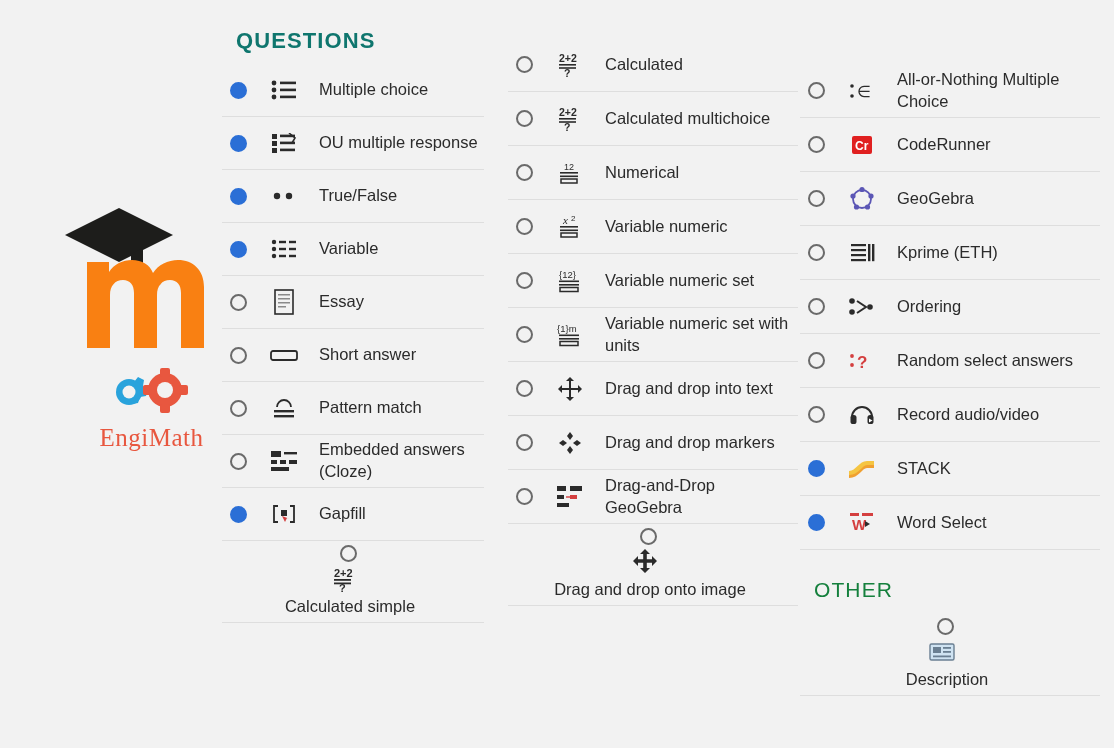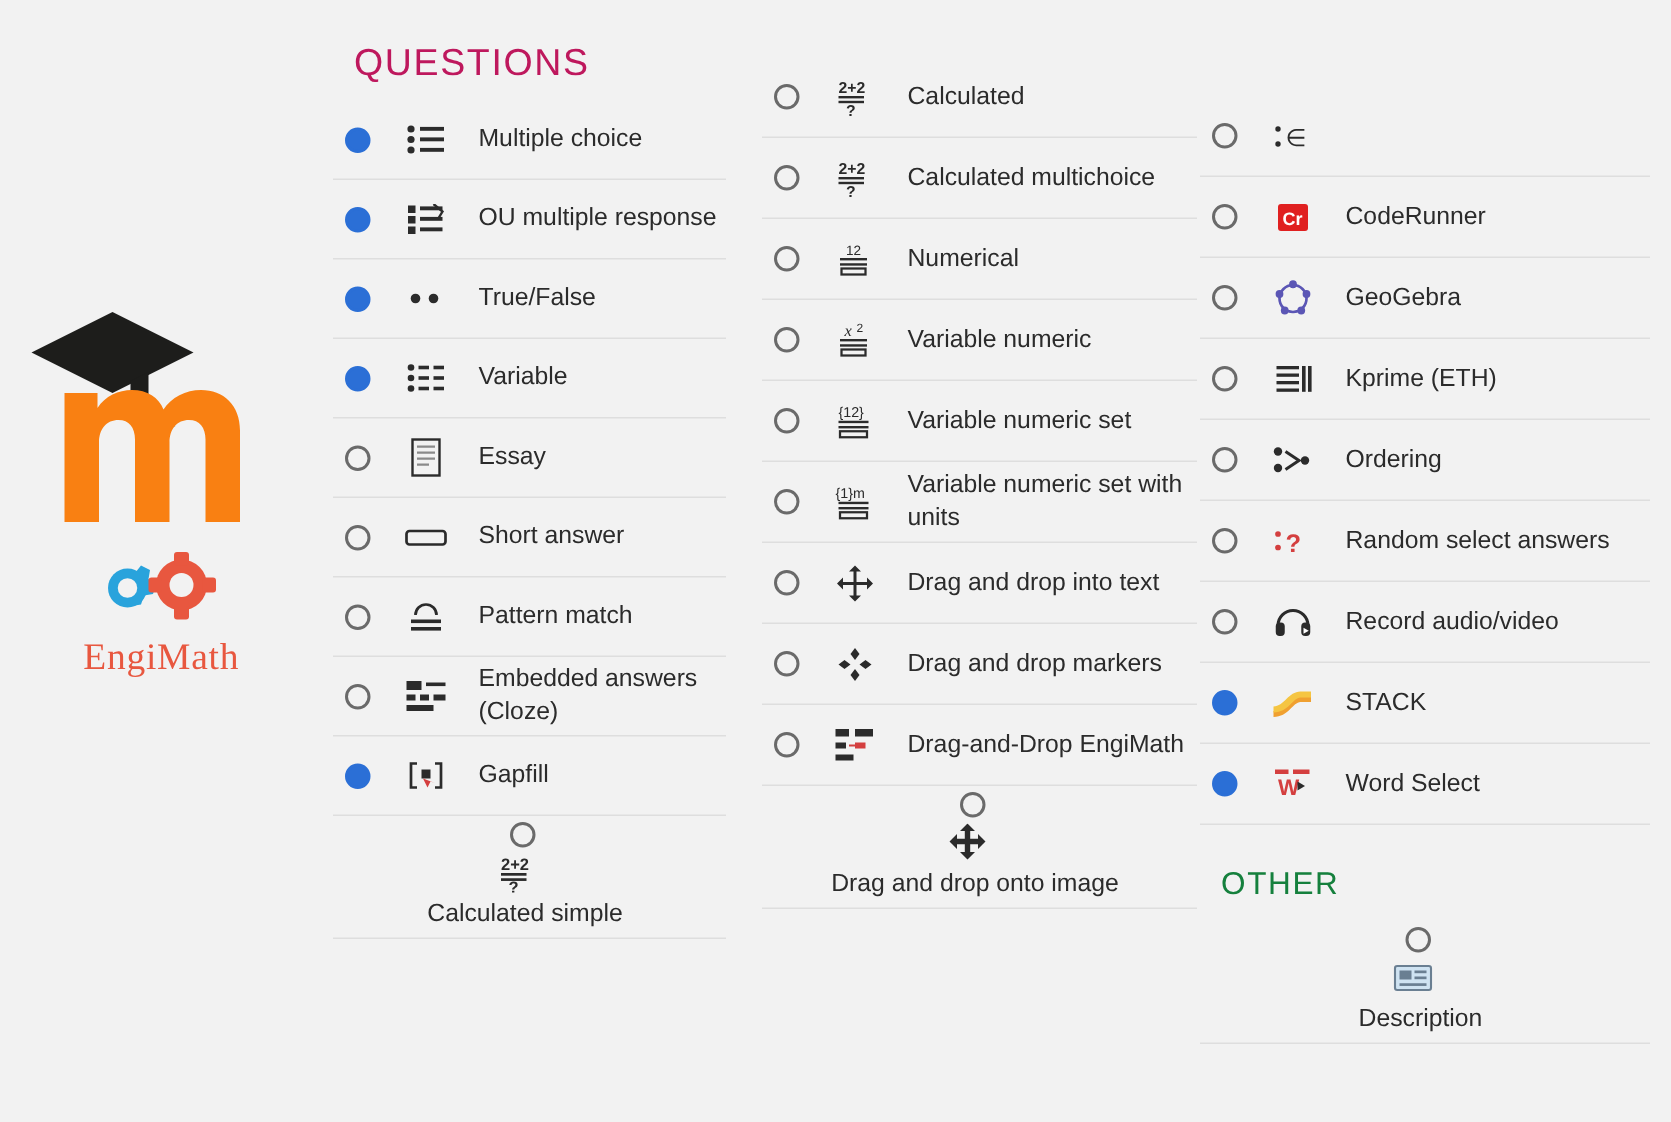--- a/index.html
+++ b/index.html
@@ -16,20 +16,21 @@
     overflow: hidden;
   }
 
   
   .logo-area {
     position: absolute;
     left: 0;
     top: 190px;
     width: 215px;
     height: 290px;
+    padding-left: 44px;
   }
   .moodle-logo {
     position: relative;
     width: 190px;
     height: 160px;
     margin: 0 auto;
   }
   .moodle-logo svg { display: block; }
 
   .engimath {
@@ -50,25 +51,25 @@
   
   .col {
     position: absolute;
     top: 0;
   }
   .col-1 { left: 222px;  width: 262px; }
   .col-2 { left: 508px;  width: 290px; }
   .col-3 { left: 800px;  width: 300px; }
 
   .col-title {
-    font-size: 25px;
-    color: #be185d;
+    font-size: 22px;
+    color: #0f766e;
     letter-spacing: 1.1px;
     padding: 28px 0 10px 14px;
-    font-weight: normal;
+    font-weight: bold;
   }
 
   
   .qrow {
     display: flex;
     align-items: center;
     min-height: 53px;
     border-bottom: 1px solid #dedede;
     padding: 4px 0;
     box-sizing: border-box;
@@ -415,21 +416,21 @@
       <span class="qicon">
         <svg width="28" height="24" viewBox="0 0 28 24">
             <rect x="1" y="1" width="9" height="5" fill="#2b2b2b"></rect>
             <rect x="14" y="1" width="12" height="5" fill="#2b2b2b"></rect>
             <rect x="1" y="10" width="7" height="4" fill="#2b2b2b"></rect>
             <rect x="14" y="10" width="7" height="4" fill="#d43f3f"></rect>
             <rect x="1" y="18" width="12" height="4" fill="#2b2b2b"></rect>
             <path d="M10 12 h4" stroke="#d43f3f" stroke-width="1.4"></path>
           </svg>
       </span>
-      <span class="qlabel">Drag-and-Drop EngiMath</span>
+      <span class="qlabel">Drag-and-Drop GeoGebra</span>
     </div>
 
     <div class="qrow">
       <span class="radio"></span>
       <span class="qicon">
         <svg width="26" height="26" viewBox="0 0 26 26">
             <path d="M13 0 l5 5 h-3.2 v5.2 h5.2 v-3.2 l5 5 -5 5 v-3.2 h-5.2 v5.2 h3.2 l-5 5 -5-5 h3.2 v-5.2 h-5.2 v3.2 l-5-5 5-5 v3.2 h5.2 v-5.2 h-3.2z" fill="#2b2b2b"></path>
           </svg>
       </span>
       <span class="qlabel">Drag and drop onto image</span>
@@ -441,20 +442,21 @@
 
     <div class="qrow">
       <span class="radio"></span>
       <span class="qicon">
         <svg width="28" height="22" viewBox="0 0 28 22">
             <circle cx="4" cy="6" r="1.8" fill="#2b2b2b"></circle>
             <circle cx="4" cy="16" r="1.8" fill="#2b2b2b"></circle>
             <text x="9" y="17" font-family="Liberation Serif, serif" font-size="16" fill="#2b2b2b">∈</text>
           </svg>
       </span>
+      <span class="qlabel">All-or-Nothing Multiple Choice</span>
     </div>
 
     <div class="qrow">
       <span class="radio"></span>
       <span class="qicon">
         <svg width="26" height="24" viewBox="0 0 26 24">
             <rect x="3" y="3" width="20" height="18" rx="2" fill="#e02020"></rect>
             <text x="6" y="17" font-family="Liberation Sans, sans-serif" font-size="12" font-weight="bold" fill="#ffffff">Cr</text>
           </svg>
       </span>

